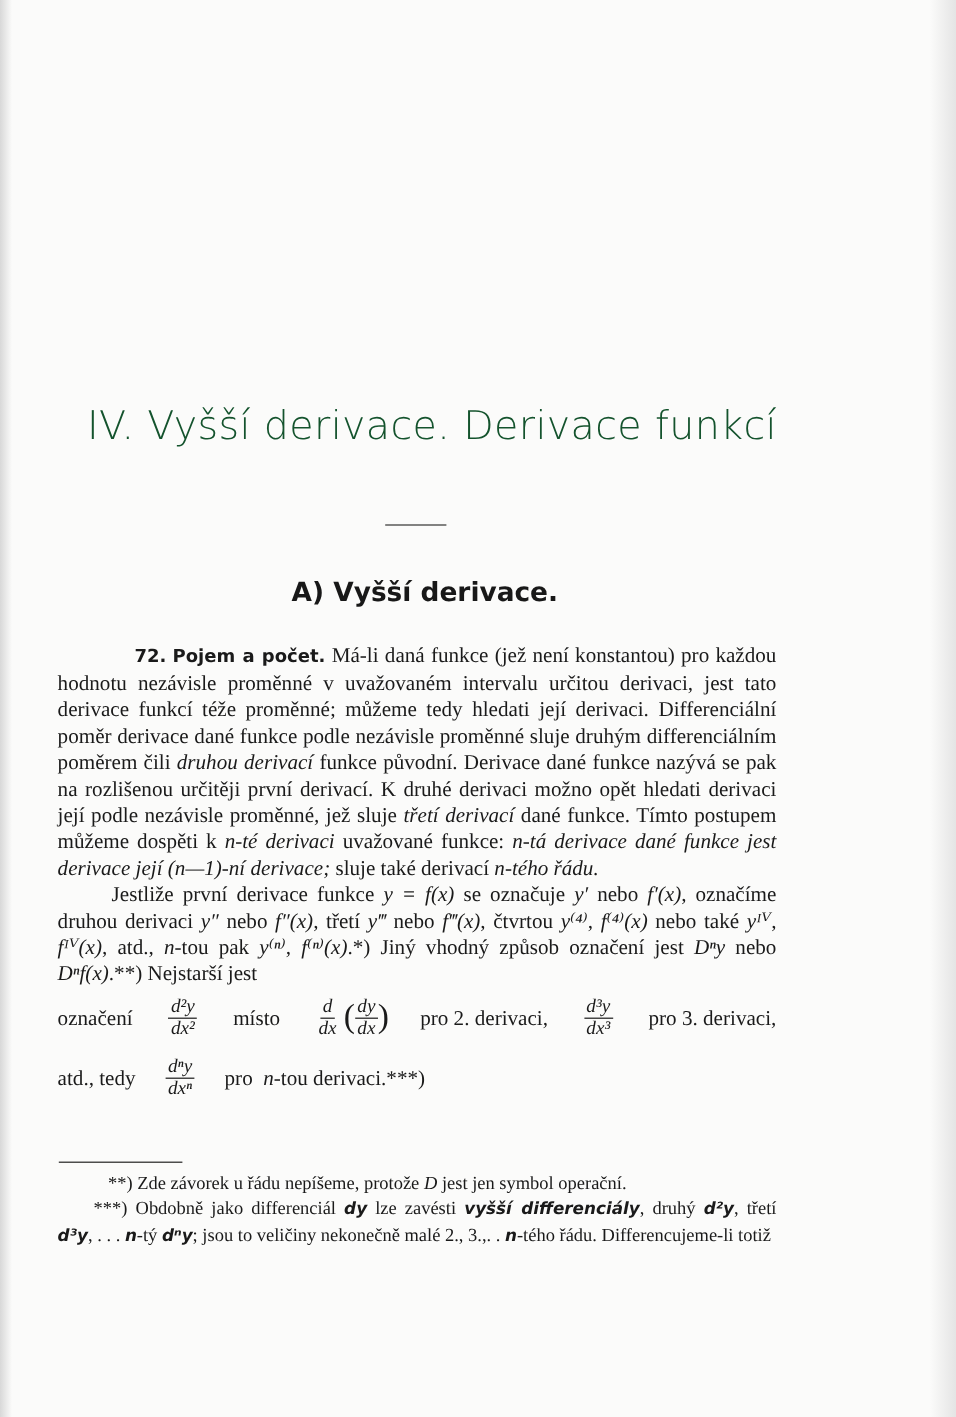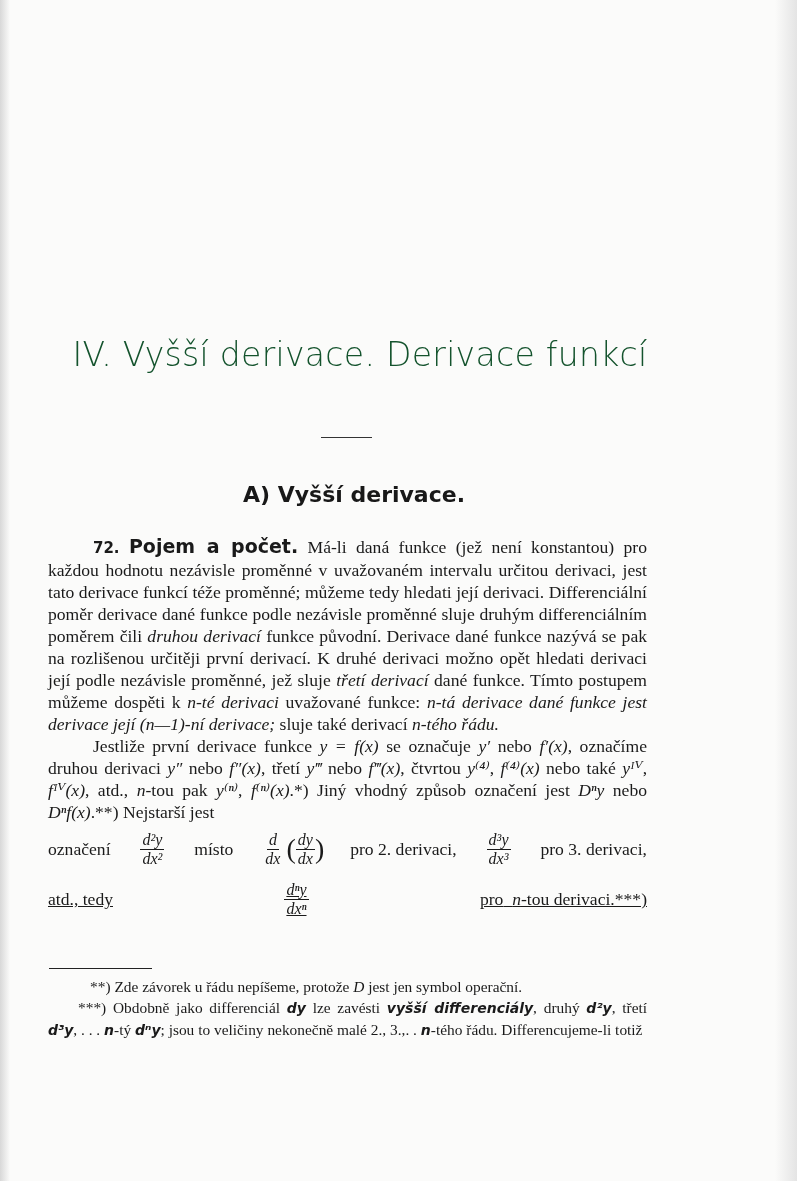--- a/index.html
+++ b/index.html
@@ -41,33 +41,33 @@
     .body-text {
       position: absolute; left: 48px; width: 599px; top: 535px;
       font-family: "Liberation Serif", "DejaVu Serif", serif;
       font-size: 17.6px; line-height: 22px;
       text-align: justify;
     }
     .body-text p { margin: 0; }
     .indent { text-indent: 45px; }
     .para-num {
       font-family: "DejaVu Sans", "Liberation Sans", sans-serif;
-      font-weight: bold; font-size: 15px;
+      font-weight: bold; font-size: 15px; margin-left: 19px;
     }
     .para-head {
       font-family: "DejaVu Sans", "Liberation Sans", sans-serif;
-      font-weight: bold; font-size: 19px;
+      font-weight: bold; font-size: 15px;
     }
     i, .math { font-style: italic; }
     .math-line {
       margin-top: 2px;
       display: flex; align-items: center;
       height: 48px; justify-content: space-between;
     }
-    .math-line.last { justify-content: space-between; gap: 0; text-decoration: underline; }
+    .math-line.last { justify-content: flex-start; gap: 21px; }
     .frac {
       display: inline-flex; flex-direction: column; align-items: center;
       vertical-align: middle; font-style: italic; font-size: 16px; line-height: 18px;
       margin: 0 4px;
     }
     .frac .num { border-bottom: 1px solid #1a1a1a; padding: 0 2px; }
     .frac .den { padding: 0 2px; }
     .paren { font-size: 28px; font-style: normal; line-height: 28px; }
     .footnote-rule {
       position: absolute; left: 49px; top: 968px; width: 103px; height: 1px;

